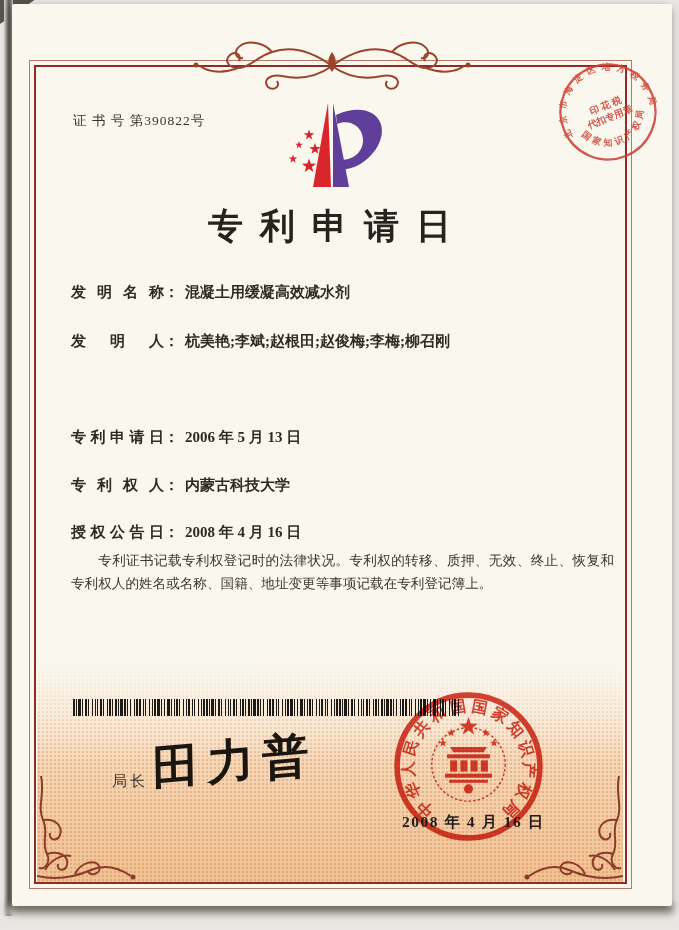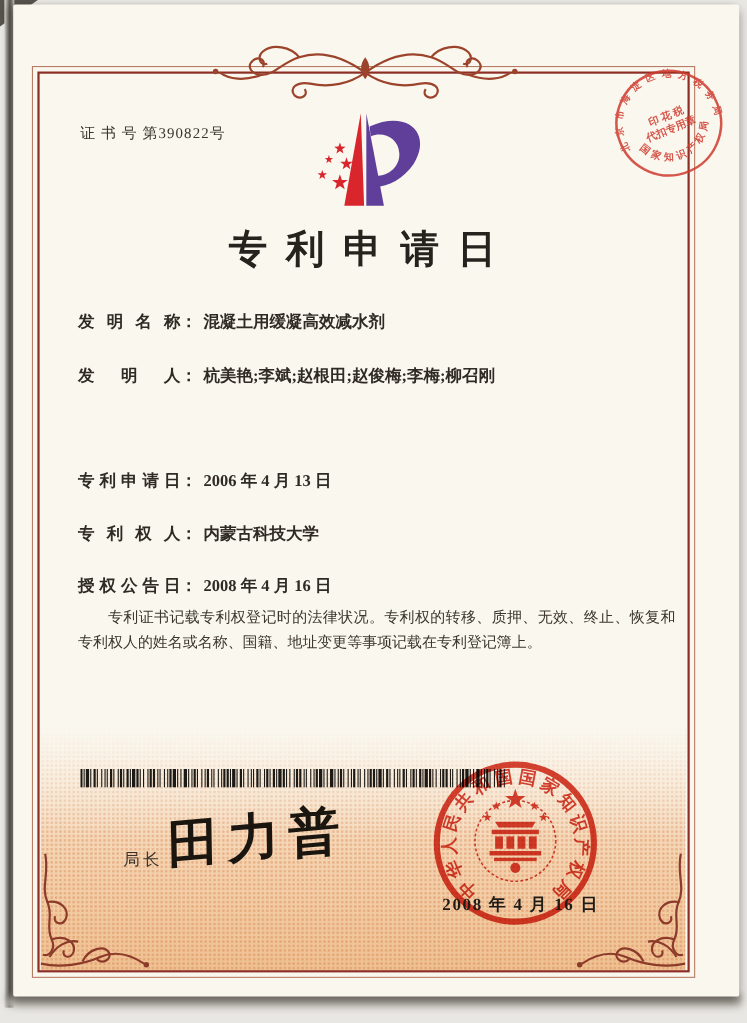--- a/index.html
+++ b/index.html
@@ -123,21 +123,21 @@
 
   <div class="title">专利申请日</div>
 
   <div class="frow" style="top:283px">
     <span class="flabel">发明名称</span><span class="fcolon">：</span><span class="fvalue">混凝土用缓凝高效减水剂</span>
   </div>
   <div class="frow" style="top:332px">
     <span class="flabel">发明人</span><span class="fcolon">：</span><span class="fvalue">杭美艳;李斌;赵根田;赵俊梅;李梅;柳召刚</span>
   </div>
   <div class="frow" style="top:428px">
-    <span class="flabel">专利申请日</span><span class="fcolon">：</span><span class="fvalue">2006 年 4 月 13 日</span>
+    <span class="flabel">专利申请日</span><span class="fcolon">：</span><span class="fvalue">2006 年 5 月 13 日</span>
   </div>
   <div class="frow" style="top:476px">
     <span class="flabel">专利权人</span><span class="fcolon">：</span><span class="fvalue">内蒙古科技大学</span>
   </div>
   <div class="frow" style="top:523px">
     <span class="flabel">授权公告日</span><span class="fcolon">：</span><span class="fvalue">2008 年 4 月 16 日</span>
   </div>
 
   <div class="paras">
     <p>专利证书记载专利权登记时的法律状况。专利权的转移、质押、无效、终止、恢复和专利权人的姓名或名称、国籍、地址变更等事项记载在专利登记簿上。</p>

